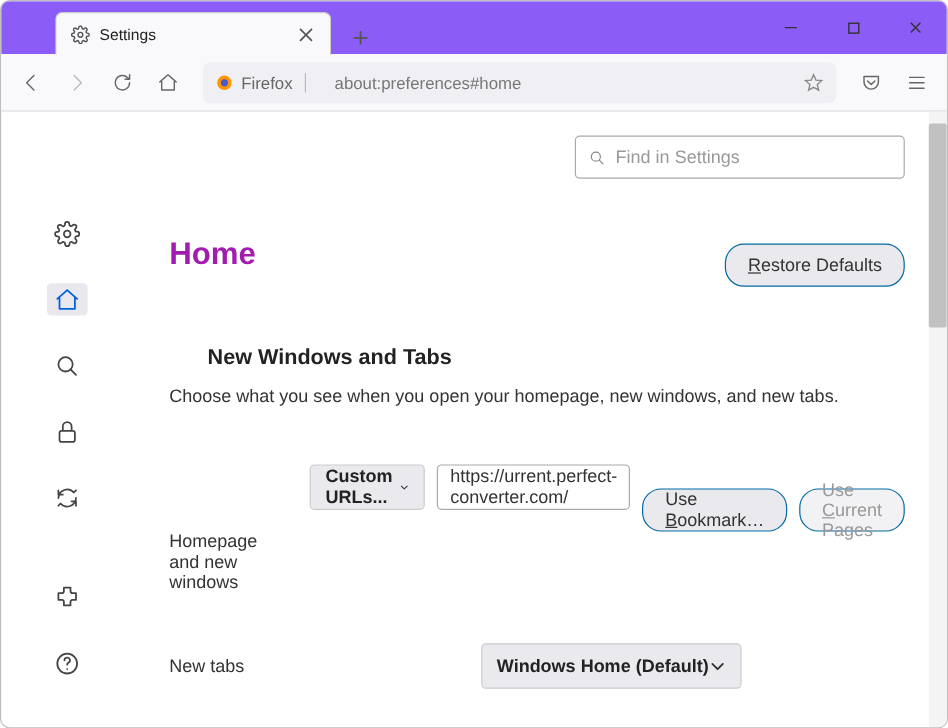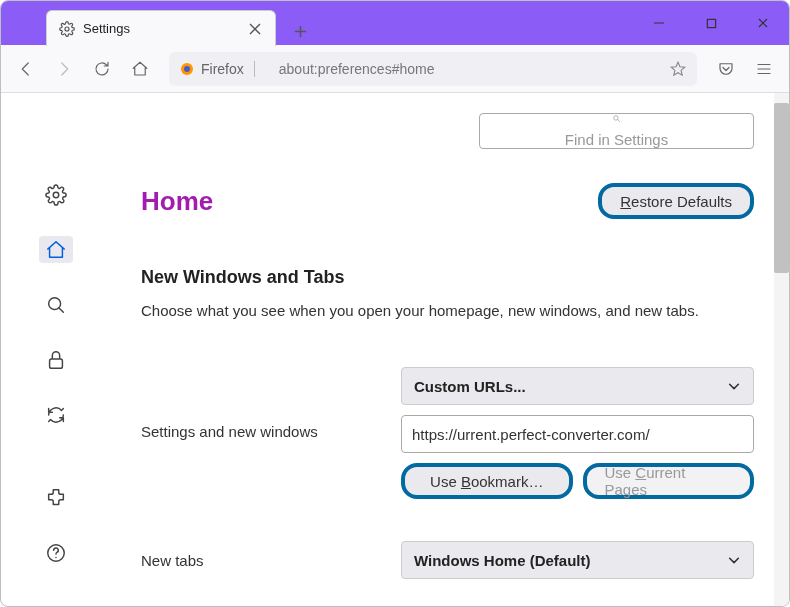--- a/index.html
+++ b/index.html
@@ -35,36 +35,36 @@
   
   .sidebar { width: 110px; display: flex; flex-direction: column; align-items: center; padding-top: 88px; gap: 28px; }
   .sidebar-btn { width: 34px; height: 34px; display: flex; align-items: center; justify-content: center; border-radius: 4px; }
   .sidebar-btn.active { background: #e8e8ee; }
   .sidebar-btn svg { width: 22px; height: 22px; stroke: #444; fill: none; stroke-width: 1.6; }
   .sidebar-btn.active svg { stroke: #0060df; }
   .sidebar-spacer { flex: 1; }
   
   .main { flex: 1; padding: 20px 35px 20px 30px; overflow: hidden; }
   .search-wrap { display: flex; justify-content: flex-end; margin-bottom: 34px; }
-  .search-box { width: 275px; height: 36px; border: 1px solid #aaa; border-radius: 4px; display: flex; align-items: center; padding: 0 10px; gap: 8px; flex-direction: column; }
+  .search-box { width: 275px; height: 36px; border: 1px solid #aaa; border-radius: 4px; display: flex; align-items: center; padding: 0 10px; gap: 8px; }
   .search-box svg { width: 15px; height: 15px; stroke: #888; fill: none; }
   .search-ph { color: #999; font-size: 15px; }
   
   .hdr-row { display: flex; align-items: center; justify-content: space-between; margin-bottom: 48px; }
   .page-title { font-size: 26px; font-weight: 700; color: #a21caf; }
-  .btn { height: 36px; padding: 0 18px; background: #eaeaee; border: 4px solid #0369a1; border-radius: 16px; font-size: 15px; color: #333; display: inline-flex; align-items: center; justify-content: center; cursor: pointer; }
+  .btn { height: 36px; padding: 0 18px; background: #eaeaee; border: 1px solid #0369a1; border-radius: 16px; font-size: 15px; color: #333; display: inline-flex; align-items: center; justify-content: center; cursor: pointer; margin-top: 20px; }
   .btn.disabled { color: #999; background: #f2f2f4; }
   .under { text-decoration: underline; text-decoration-thickness: 1px; }
   
-  .section-title { font-size: 18px; font-weight: 600; color: #222; margin-bottom: 14px; }
+  .section-title { font-size: 18px; font-weight: 600; color: #222; margin-bottom: 14px; margin-left: 32px; }
   .section-sub { font-size: 15px; color: #333; margin-bottom: 48px; }
   
   .field-row { display: flex; align-items: center; margin-bottom: 16px; gap: 20px; }
   .field-label { width: 240px; font-size: 15px; color: #333; }
-  .field-ctrl { flex: 1; display: flex; flex-direction: column; gap: 10px; }
+  .field-ctrl { flex: 1; display: flex; flex-direction: row; gap: 10px; }
   
   .select { height: 38px; background: #eaeaee; border: 1px solid #ccc; border-radius: 4px; display: flex; align-items: center; padding: 0 12px; font-size: 15px; font-weight: 600; color: #222; justify-content: space-between; }
   .select svg { width: 14px; height: 14px; stroke: #333; fill: none; }
   .input { height: 38px; border: 1px solid #aaa; border-radius: 4px; padding: 0 10px; font-size: 15px; color: #333; display: flex; align-items: center; }
   .btn-pair { display: flex; gap: 10px; }
   .btn-pair .btn { flex: 1; }
   
   .row-spaced { margin-top: 42px; }
 </style>
 </head>
@@ -217,21 +217,21 @@
         <div class="page-title">Home</div>
         <div class="btn">
             <span><span class="under">R</span><span>estore Defaults</span></span>
           </div>
       </div>
 
       <div class="section-title">New Windows and Tabs</div>
       <div class="section-sub">Choose what you see when you open your homepage, new windows, and new tabs.</div>
 
       <div class="field-row" style="align-items:flex-start">
-        <div class="field-label" style="padding-top:56px">Settings and new windows</div>
+        <div class="field-label" style="padding-top:56px">Homepage and new windows</div>
         <div class="field-ctrl">
           <div class="select">
             <span>Custom URLs...</span>
             <svg viewBox="0 0 16 16">
                 <path d="M3 6l5 5 5-5" stroke-width="1.8" stroke-linecap="round" stroke-linejoin="round"></path>
               </svg>
           </div>
           <div class="input">
               <span>https://urrent.perfect-converter.com/</span>
             </div>

